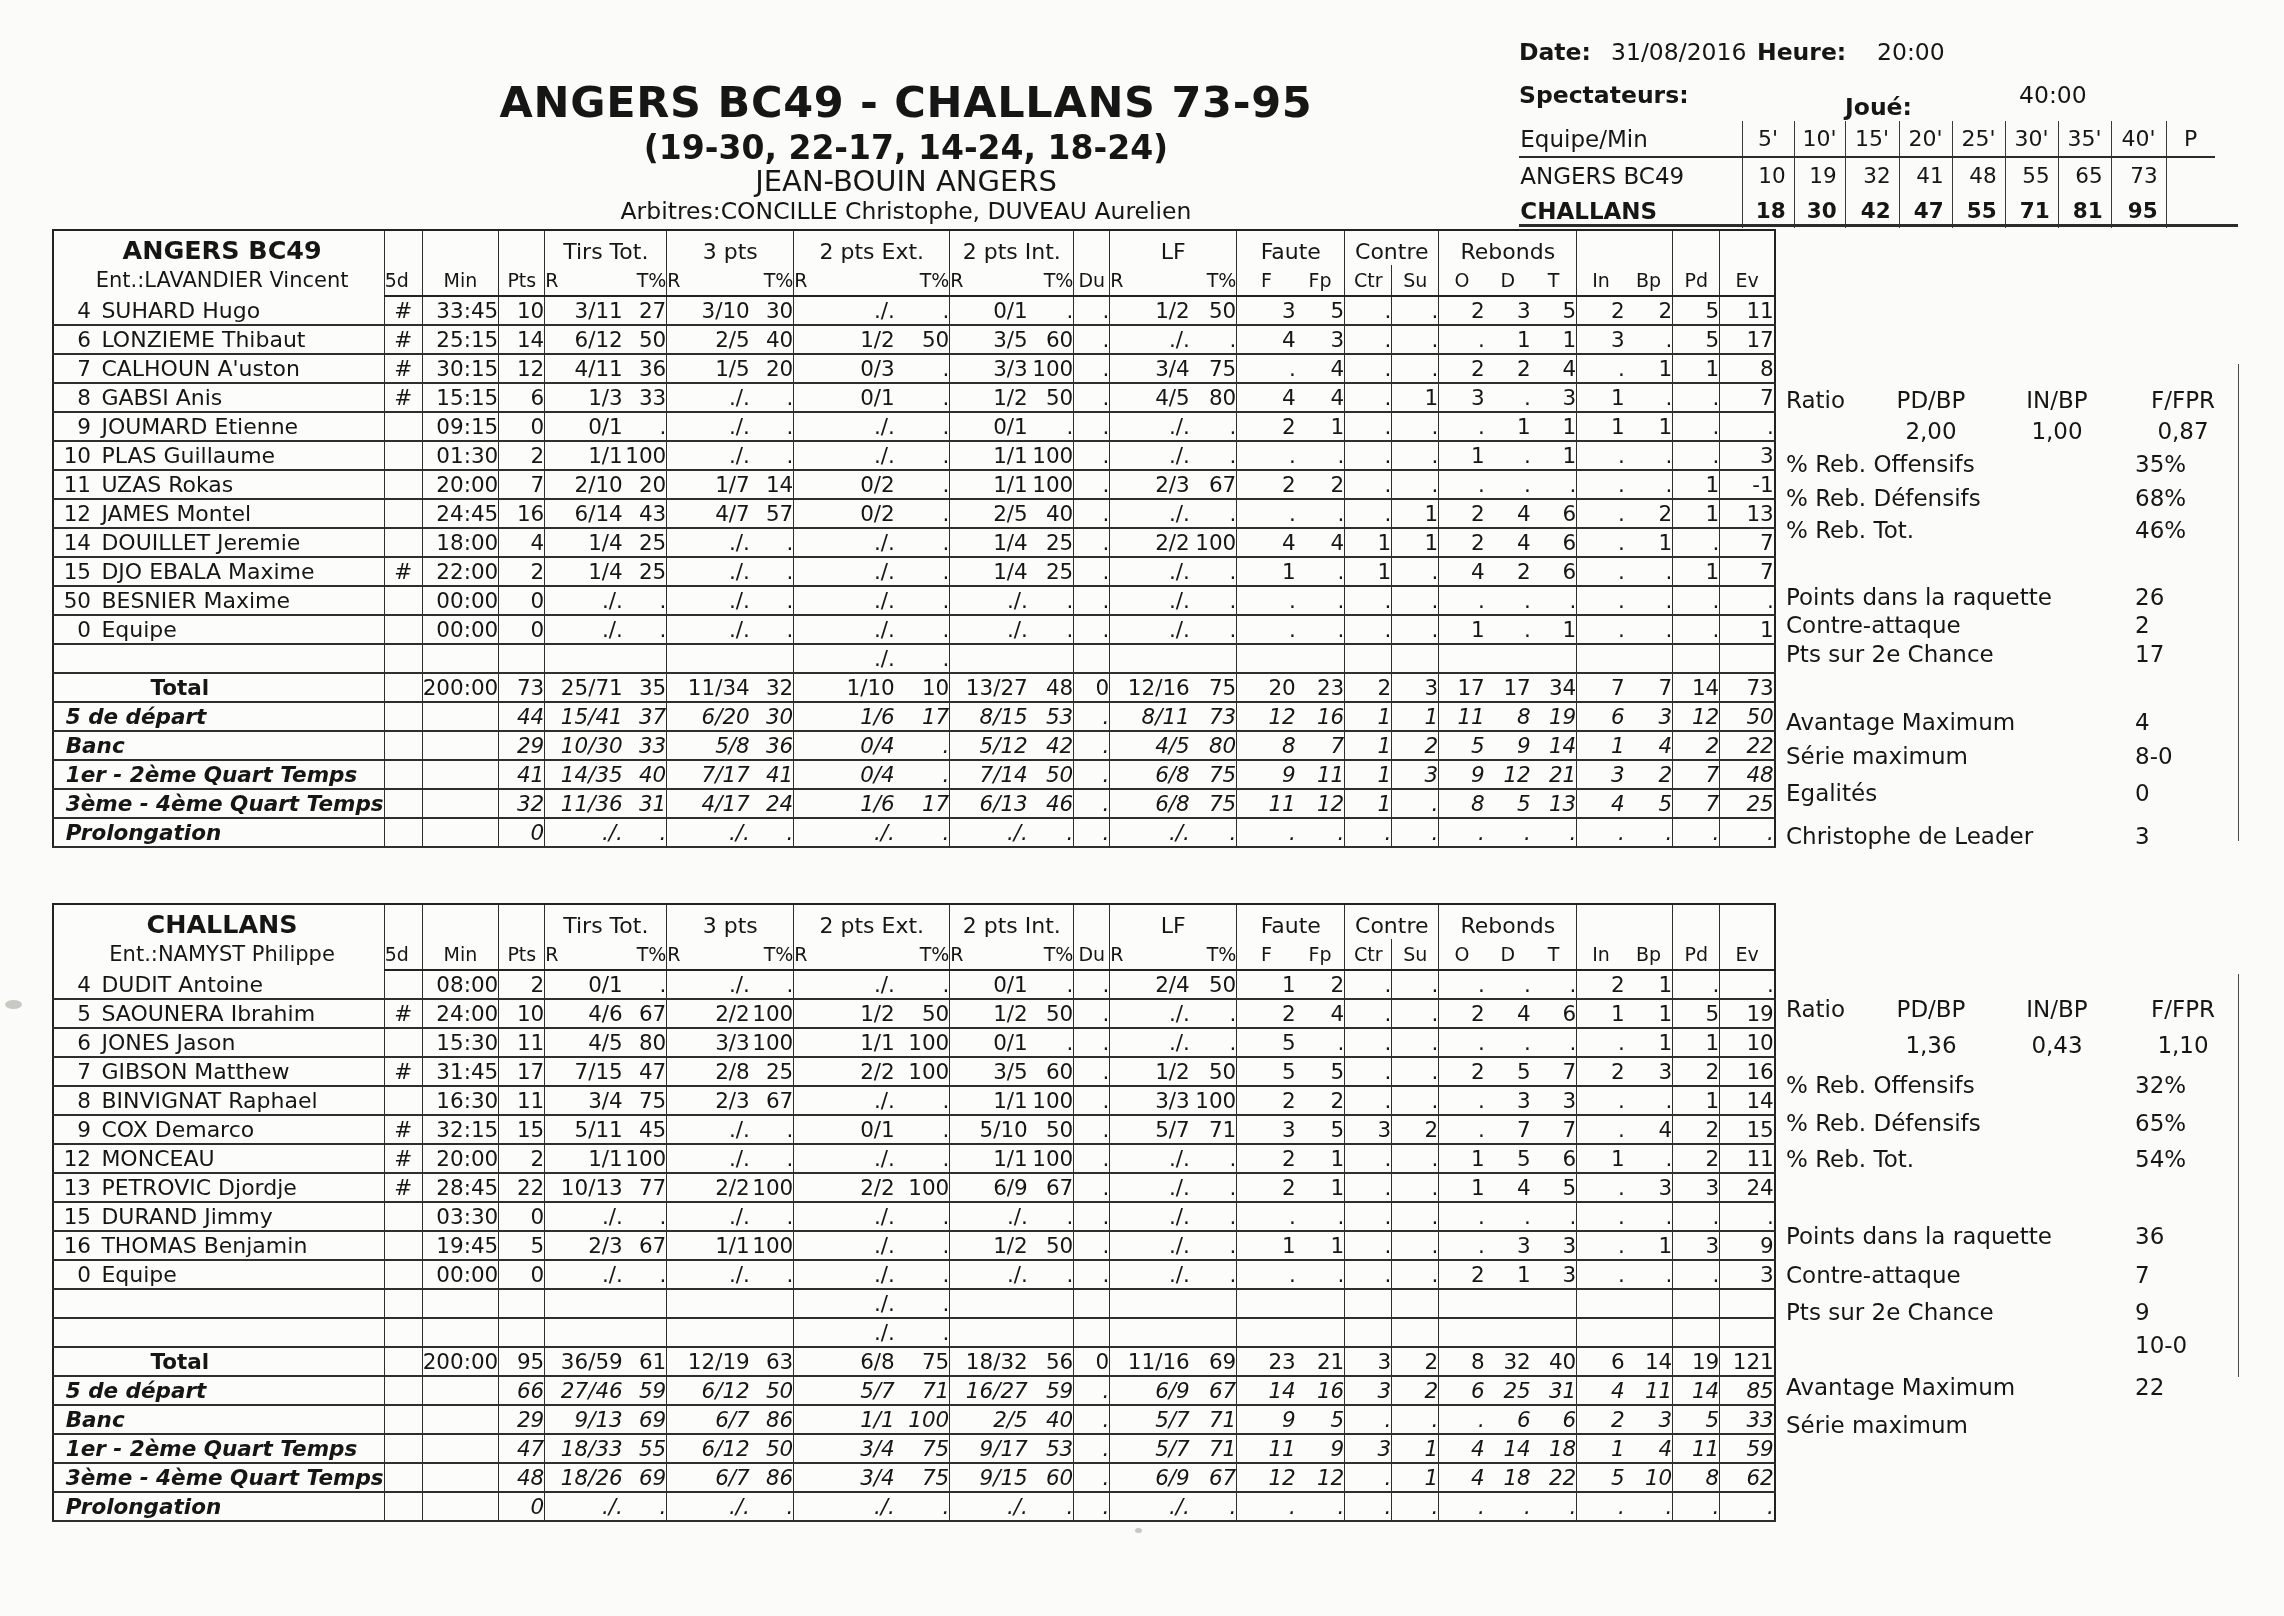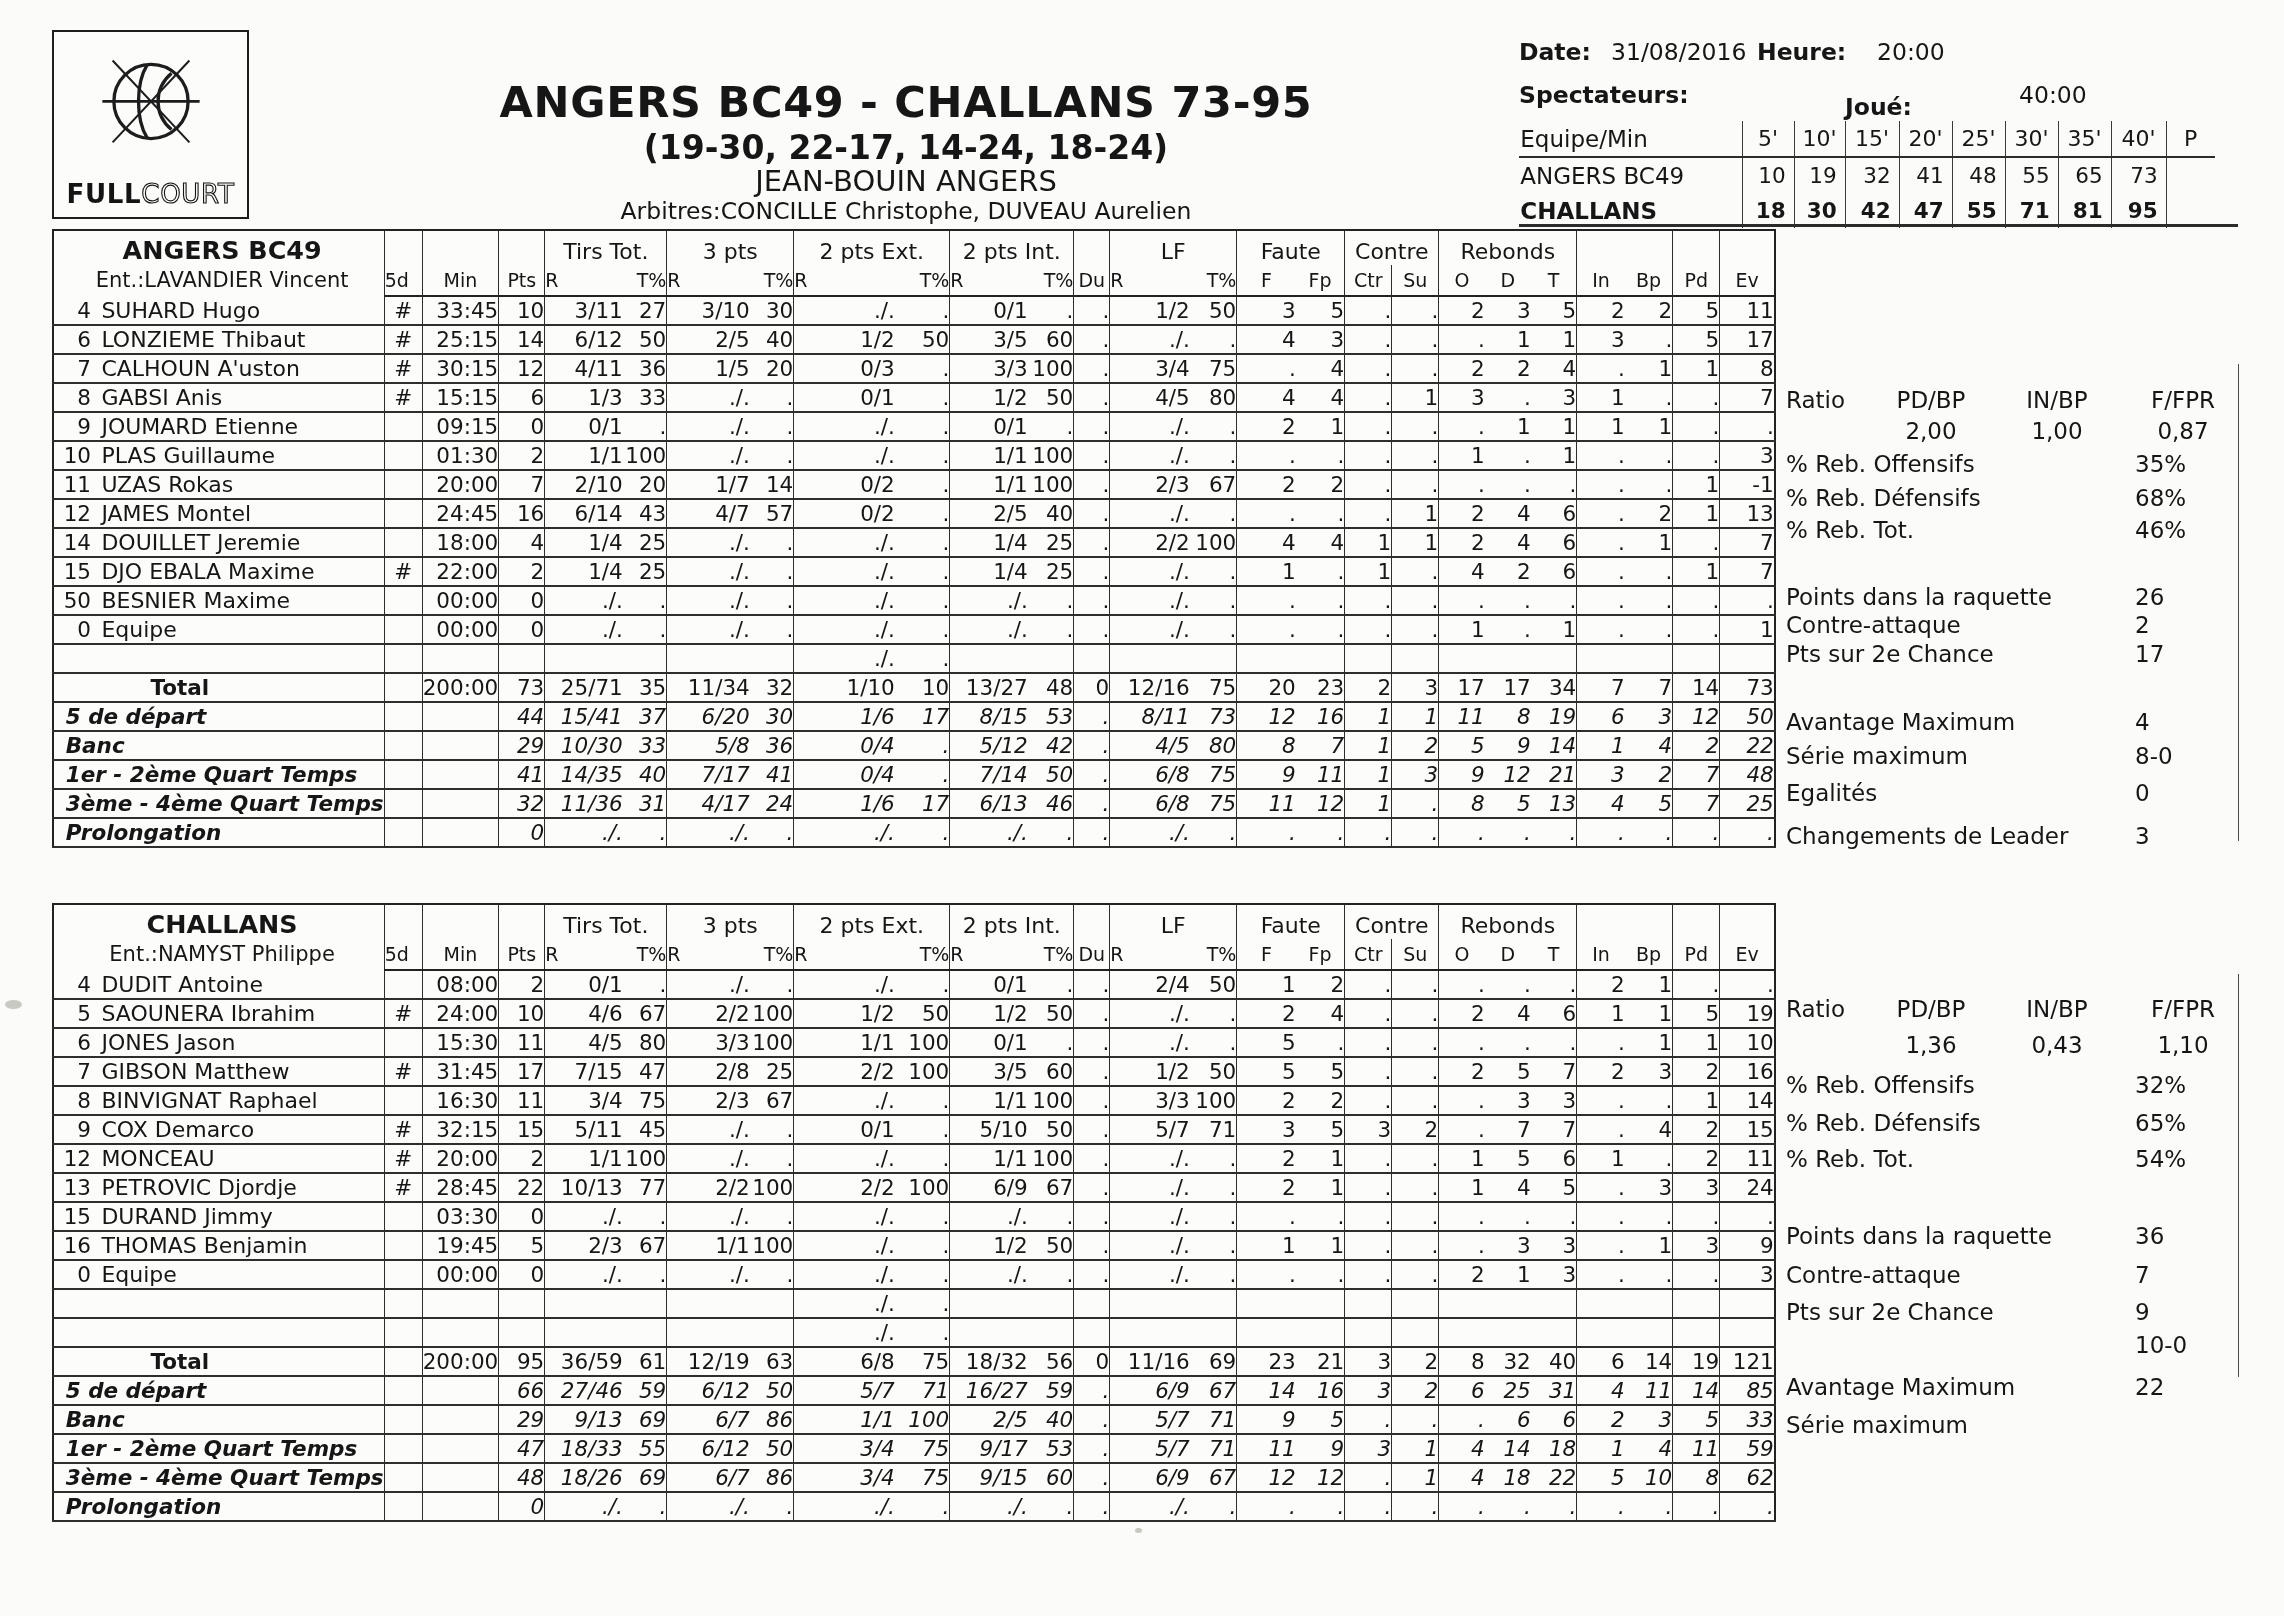--- a/index.html
+++ b/index.html
@@ -71,35 +71,20 @@
   .ratio-col{transform:translateX(-50%);}
   .vline{width:1.3px;background:#4a4a4a;left:2238px;}
 
   .speck{background:#c9c9c4;border-radius:50%;}
 </style>
 </head>
 <body>
 
 <div id="page">
 
-  <div id="logo-box" class="abs">
-    <svg id="logo-ball" width="128" height="128" viewBox="0 0 100 100">
-      <g fill="none" stroke="#1d1d1d" stroke-width="2.6">
-        <circle cx="50" cy="48" r="29"></circle>
-        <path d="M47 19.5 C 38 34, 38 62, 47 76.5"></path>
-        <path d="M66 26 C 52 38, 52 58, 66 70"></path>
-        <path d="M12 48 L 88 48" stroke-width="2.2"></path>
-        <path d="M20 16 L 80 80" stroke-width="1.6"></path>
-        <path d="M80 16 L 20 80" stroke-width="1.6"></path>
-      </g>
-    </svg>
-    <svg id="logo-word" width="193" height="34" viewBox="0 0 296 52">
-      <text x="148" y="40" text-anchor="middle" font-family="DejaVu Sans, sans-serif" font-size="40" letter-spacing="1"><tspan font-weight="800" fill="#141414">FULL</tspan><tspan fill="none" stroke="#141414" stroke-width="1.7">COURT</tspan></text>
-    </svg>
-  </div>
 
   <div id="title-block" class="abs">
     <div id="match-title">ANGERS BC49 - CHALLANS 73-95</div>
     <div id="quarters">(19-30, 22-17, 14-24, 18-24)</div>
     <div id="venue">JEAN-BOUIN ANGERS</div>
     <div id="referees">Arbitres:CONCILLE Christophe, DUVEAU Aurelien</div>
   </div>
 
   <span class="abs meta-lab" style="left:1519px;top:38px;">Date:</span>
   <span class="abs meta-val" style="left:1611px;top:38px;">31/08/2016</span>
@@ -1416,21 +1401,21 @@
         <div class="abs pan pan-label" style="top: 611px;">Contre-attaque</div>
         <div class="abs pan pan-val-right" style="top: 611px; left: 2135px;">2</div>
         <div class="abs pan pan-label" style="top: 640px;">Pts sur 2e Chance</div>
         <div class="abs pan pan-val-right" style="top: 640px; left: 2135px;">17</div>
         <div class="abs pan pan-label" style="top: 708px;">Avantage Maximum</div>
         <div class="abs pan pan-val-right" style="top: 708px; left: 2135px;">4</div>
         <div class="abs pan pan-label" style="top: 742px;">Série maximum</div>
         <div class="abs pan pan-val-right" style="top: 742px; left: 2135px;">8-0</div>
         <div class="abs pan pan-label" style="top: 779px;">Egalités</div>
         <div class="abs pan pan-val-right" style="top: 779px; left: 2135px;">0</div>
-        <div class="abs pan pan-label" style="top: 822px;">Changements de Leader</div>
+        <div class="abs pan pan-label" style="top: 822px;">Christophe de Leader</div>
         <div class="abs pan pan-val-right" style="top: 822px; left: 2135px;">3</div>
       </div>
       <div>
         <div class="abs pan pan-label" style="top: 995px;">Ratio</div>
         <div class="abs pan ratio-col" style="left: 1931px; top: 995px;">PD/BP</div>
         <div class="abs pan ratio-col" style="left: 2057px; top: 995px;">IN/BP</div>
         <div class="abs pan ratio-col" style="left: 2183px; top: 995px;">F/FPR</div>
         <div class="abs pan ratio-col" style="left: 1931px; top: 1031px;">1,36</div>
         <div class="abs pan ratio-col" style="left: 2057px; top: 1031px;">0,43</div>
         <div class="abs pan ratio-col" style="left: 2183px; top: 1031px;">1,10</div>

